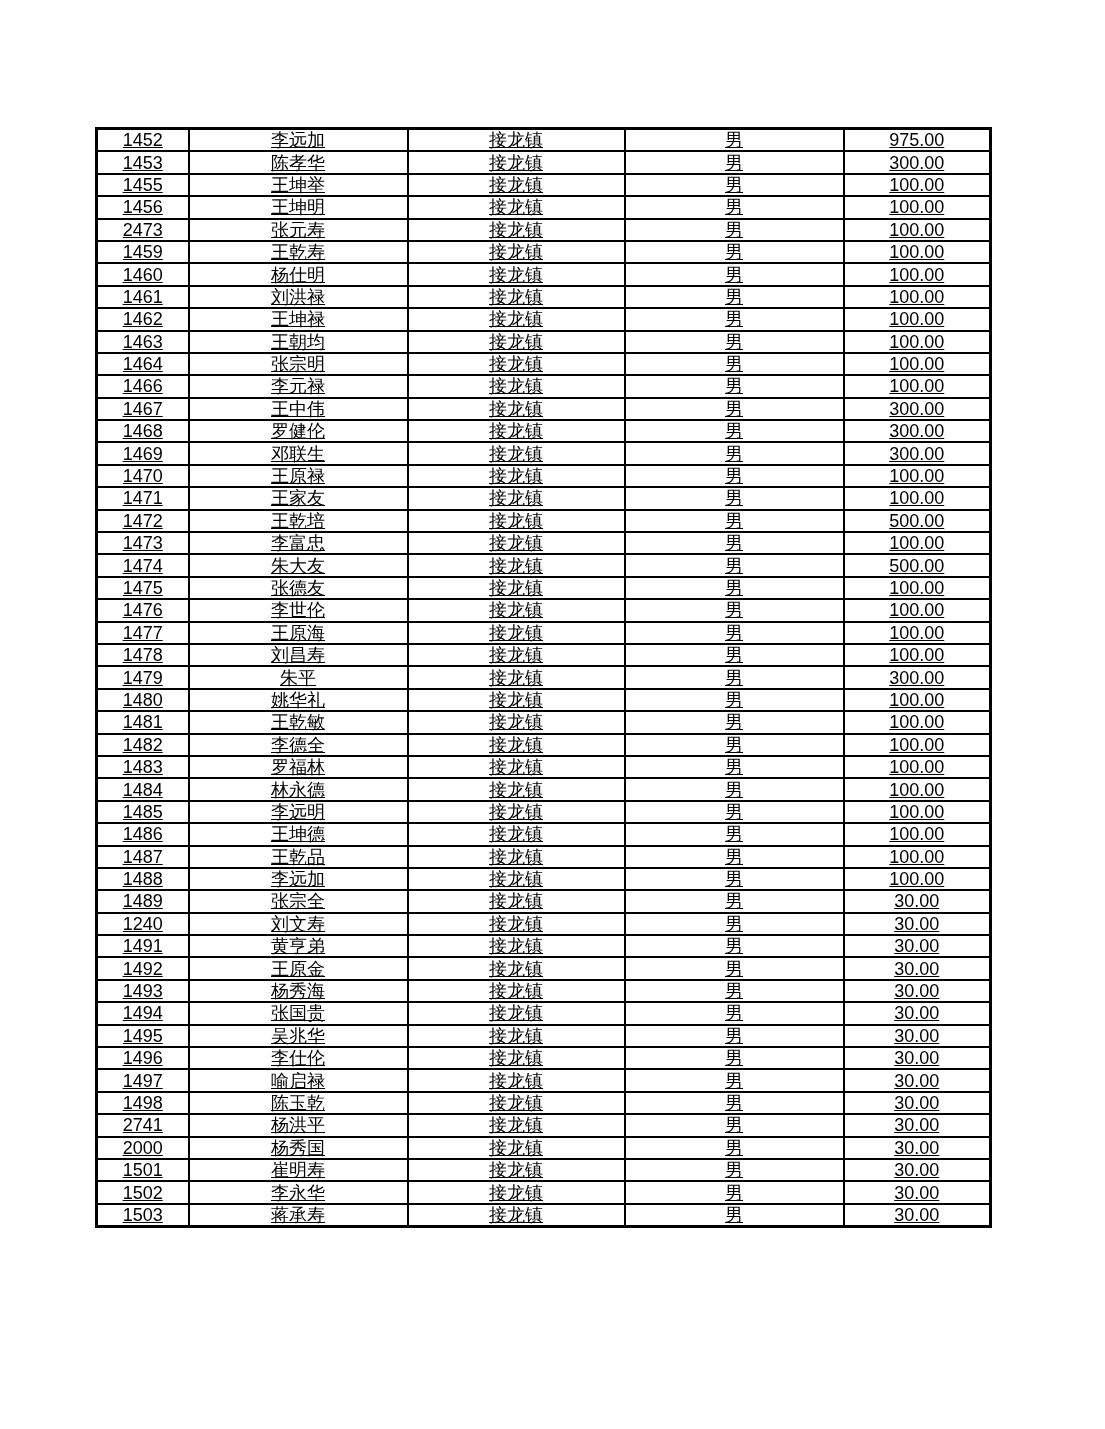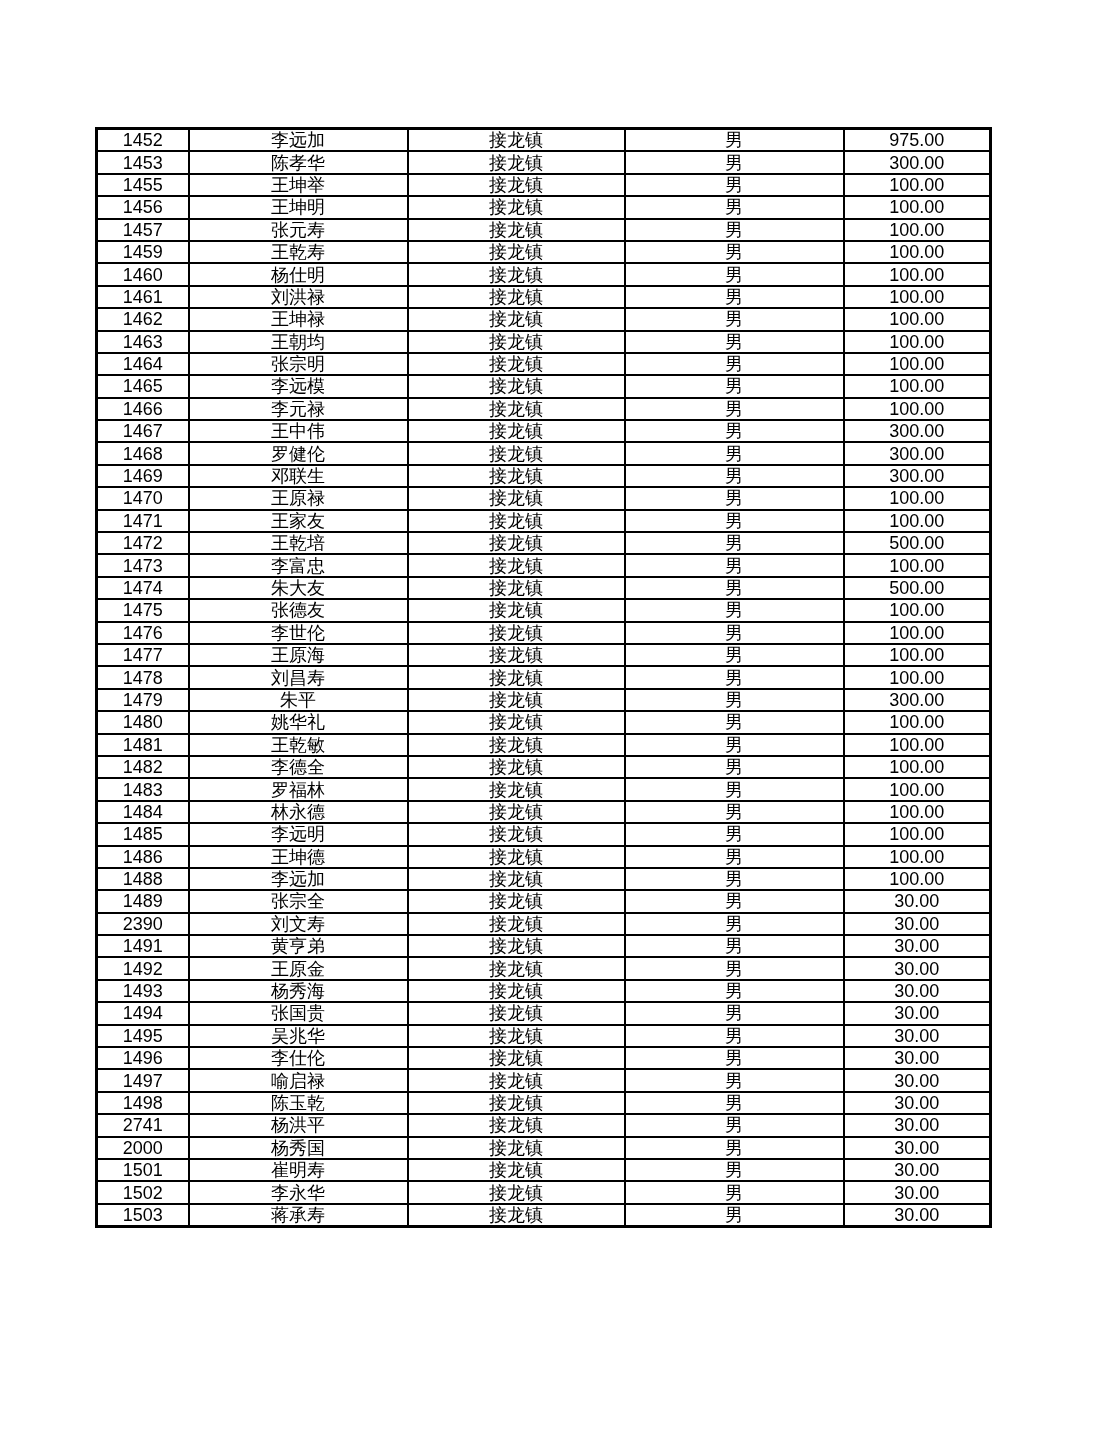--- a/index.html
+++ b/index.html
@@ -12,20 +12,21 @@
     background: #ffffff;
     position: relative;
     font-family: "Liberation Sans", "DejaVu Sans", sans-serif;
     color: #000000;
   }
   .sheet {
     position: absolute;
     left: 95px;
     top: 127px;
     width: 894px;
+    text-decoration: underline;
   }
   table.roster {
     border-collapse: collapse;
     table-layout: fixed;
     width: 894px;
     border: 3px solid #000000;
   }
   table.roster td {
     border: 2px solid #000000;
     height: 20.4px;
@@ -78,21 +79,21 @@
           <td>100.00</td>
         </tr>
         <tr>
           <td>1456</td>
           <td>王坤明</td>
           <td>接龙镇</td>
           <td>男</td>
           <td>100.00</td>
         </tr>
         <tr>
-          <td>1457</td>
+          <td>2473</td>
           <td>张元寿</td>
           <td>接龙镇</td>
           <td>男</td>
           <td>100.00</td>
         </tr>
         <tr>
           <td>1459</td>
           <td>王乾寿</td>
           <td>接龙镇</td>
           <td>男</td>
@@ -127,27 +128,20 @@
           <td>100.00</td>
         </tr>
         <tr>
           <td>1464</td>
           <td>张宗明</td>
           <td>接龙镇</td>
           <td>男</td>
           <td>100.00</td>
         </tr>
         <tr>
-          <td>1465</td>
-          <td>李远模</td>
-          <td>接龙镇</td>
-          <td>男</td>
-          <td>100.00</td>
-        </tr>
-        <tr>
           <td>1466</td>
           <td>李元禄</td>
           <td>接龙镇</td>
           <td>男</td>
           <td>100.00</td>
         </tr>
         <tr>
           <td>1467</td>
           <td>王中伟</td>
           <td>接龙镇</td>
@@ -281,35 +275,42 @@
           <td>100.00</td>
         </tr>
         <tr>
           <td>1486</td>
           <td>王坤德</td>
           <td>接龙镇</td>
           <td>男</td>
           <td>100.00</td>
         </tr>
         <tr>
+          <td>1487</td>
+          <td>王乾品</td>
+          <td>接龙镇</td>
+          <td>男</td>
+          <td>100.00</td>
+        </tr>
+        <tr>
           <td>1488</td>
           <td>李远加</td>
           <td>接龙镇</td>
           <td>男</td>
           <td>100.00</td>
         </tr>
         <tr>
           <td>1489</td>
           <td>张宗全</td>
           <td>接龙镇</td>
           <td>男</td>
           <td>30.00</td>
         </tr>
         <tr>
-          <td>2390</td>
+          <td>1240</td>
           <td>刘文寿</td>
           <td>接龙镇</td>
           <td>男</td>
           <td>30.00</td>
         </tr>
         <tr>
           <td>1491</td>
           <td>黄亨弟</td>
           <td>接龙镇</td>
           <td>男</td>

